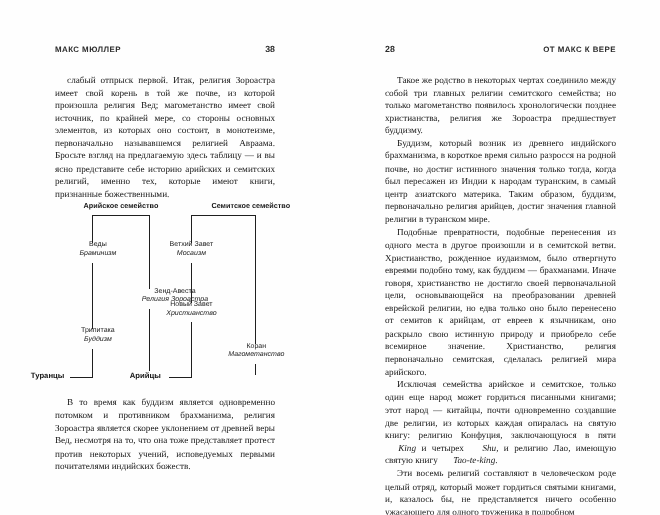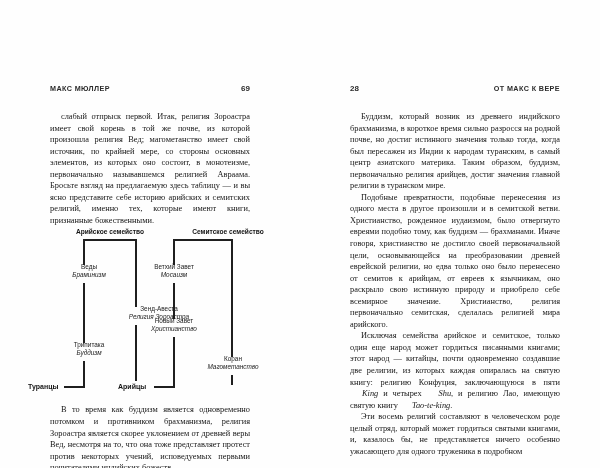--- a/index.html
+++ b/index.html
@@ -44,21 +44,20 @@
   .runhead {
     display: flex;
     align-items: baseline;
     height: 14px;
     font-family: "Liberation Sans", "DejaVu Sans", sans-serif;
     font-size: 7.2px;
     font-weight: 700;
     letter-spacing: 0.4px;
     color: #2b2b2b;
     margin-bottom: 13px;
-    margin-top: 44px;
   }
   .runhead .rh-title { white-space: nowrap; }
   .runhead .rh-folio {
     font-size: 8px;
     letter-spacing: 0;
   }
   .page.left .runhead { justify-content: space-between; }
   .page.right .runhead { justify-content: space-between; }
 
   
@@ -120,21 +119,21 @@
 </head>
 <body>
 
 <div class="spread">
 
   <div class="page left">
     <div class="page-inner">
 
       <div class="runhead">
         <span class="rh-title">МАКС МЮЛЛЕР</span>
-        <span class="rh-folio">69</span>
+        <span class="rh-folio">38</span>
       </div>
 
       <p class="bodytext">слабый отпрыск первой. Итак, религия Зороастра имеет свой корень в той же почве, из которой произошла религия Вед; магометанство имеет свой источник, по крайней мере, со стороны основных элементов, из которых оно состоит, в монотеизме, первоначально называвшемся религией Авраама. Бросьте взгляд на предлагаемую здесь таблицу — и вы ясно представите себе историю арийских и семитских религий, именно тех, которые имеют книги, признанные божественными.</p>
 
       <div class="diagram">
         <svg viewBox="0 0 200 165" preserveAspectRatio="none">
           <g stroke="#1f1f1f" stroke-width="1.1" fill="none" shape-rendering="crispEdges">
 
             <path d="M34 10 L34 5 L86 5 L86 10"></path>
 
@@ -198,20 +197,21 @@
   </div>
 
   <div class="page right">
     <div class="page-inner">
 
       <div class="runhead">
         <span class="rh-folio">28</span>
         <span class="rh-title">ОТ МАКС К ВЕРЕ</span>
       </div>
 
+      <p class="bodytext">Такое же родство в некоторых чертах соединило между собой три главных религии семитского семейства; но только магометанство появилось хронологически позднее христианства, религия же Зороастра предшествует буддизму.</p>
       <p class="bodytext">Буддизм, который возник из древнего индийского брахманизма, в короткое время сильно разросся на родной почве, но достиг истинного значения только тогда, когда был пересажен из Индии к народам туранским, в самый центр азиатского материка. Таким образом, буддизм, первоначально религия арийцев, достиг значения главной религии в туранском мире.</p>
       <p class="bodytext">Подобные превратности, подобные перенесения из одного места в другое произошли и в семитской ветви. Христианство, рожденное иудаизмом, было отвергнуто евреями подобно тому, как буддизм — брахманами. Иначе говоря, христианство не достигло своей первоначальной цели, основывающейся на преобразовании древней еврейской религии, но едва только оно было перенесено от семитов к арийцам, от евреев к язычникам, оно раскрыло свою истинную природу и приобрело себе всемирное значение. Христианство, религия первоначально семитская, сделалась религией мира арийского.</p>
 
       <p class="bodytext"><span>Исключая семейства арийское и семитское, только один еще народ может гордиться писанными книгами; этот народ — китайцы, почти одновременно создавшие две религии, из которых каждая опиралась на святую книгу: религию Конфуция, заключающуюся в пяти </span><span class="lat">King</span><span> и четырех </span><span class="lat">Shu</span><span>, и религию Лао, имеющую святую книгу </span><span class="lat">Tao-te-king</span><span>.</span></p>
 
       <p class="bodytext">Эти восемь религий составляют в человеческом роде целый отряд, который может гордиться святыми книгами, и, казалось бы, не представляется ничего особенно ужасающего для одного труженика в подробном</p>
     </div>
   </div>
 
 </div>

